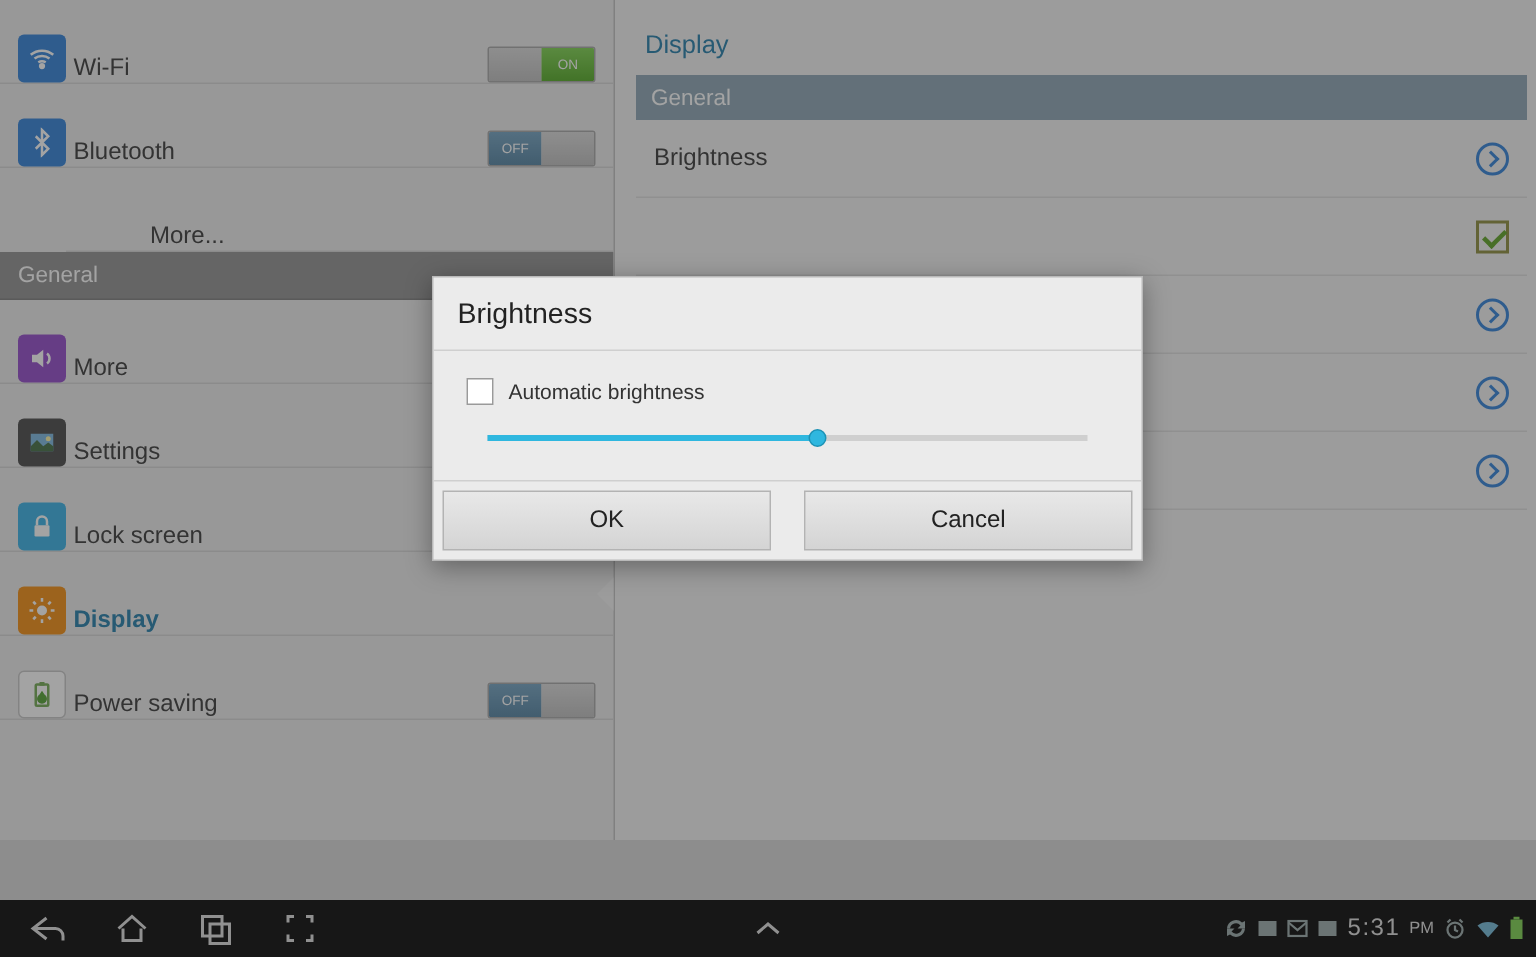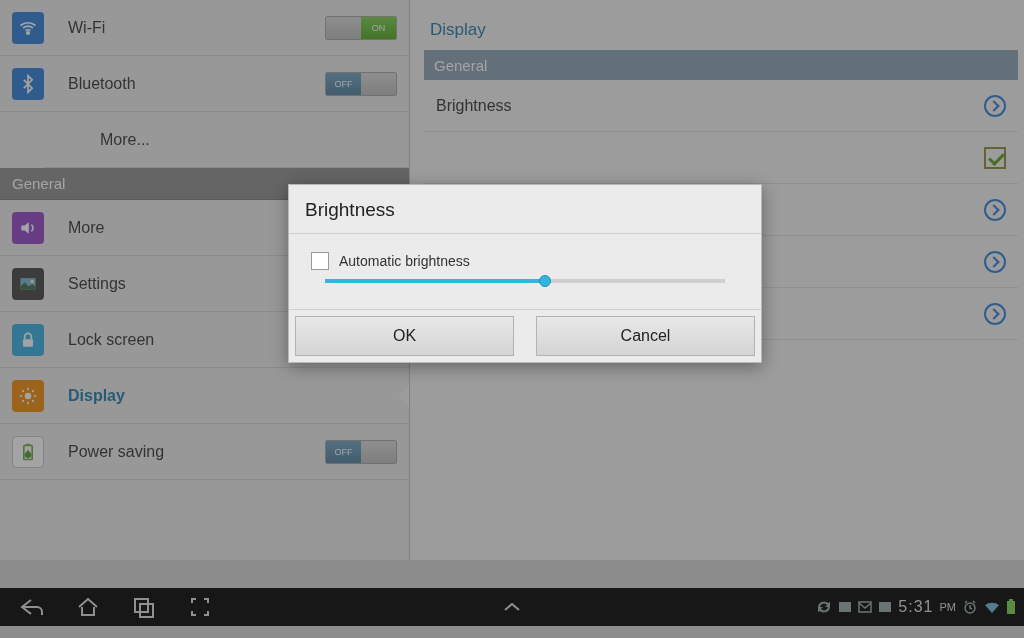--- a/index.html
+++ b/index.html
@@ -14,21 +14,21 @@
   }
   .header .gear {
     width:28px;height:28px;border:3px dashed #6f8aa0;border-radius:50%;
     display:flex;align-items:center;justify-content:center;
   }
   .header .gear-inner{width:12px;height:12px;border:3px solid #5aa6d8;border-radius:50%;}
   
   .content{display:flex;height:560px;}
   .left{width:410px;background:#ececec;border-right:1px solid #bfbfbf;overflow:hidden;}
   .right{flex:1;background:#f2f2f2;padding:14px 6px 0 14px;}
-  .item{display:flex;align-items:center;gap:24px;height:56px;padding:0 12px;border-bottom:1px solid #d3d3d3;font-size:16px;color:#333;}
+  .item{display:flex;align-items:flex-end;gap:5px;height:56px;padding:0 12px;border-bottom:1px solid #d3d3d3;font-size:16px;color:#333;}
   .item.indent{padding-left:56px;margin-left:44px;}
   .section-head{height:32px;display:flex;align-items:center;padding:0 12px;background:#8f8f8f;color:#fff;font-size:15px;border-bottom:1px solid #7a7a7a;}
   .item.selected{position:relative;color:#1e7aa8;font-weight:bold;}
   .item.selected::after{
     content:""; position:absolute; right:-1px; top:50%; transform:translateY(-50%);
     width:0;height:0;border-top:12px solid transparent;border-bottom:12px solid transparent;border-right:12px solid #f2f2f2;
   }
   .ico{width:32px;height:32px;border-radius:4px;display:flex;align-items:center;justify-content:center;color:#fff;}
   .ico svg{width:20px;height:20px;}
   .ico-wifi{background:#2d7fd8;}
@@ -46,34 +46,34 @@
   .toggle .label{font-size:9px;}
   
   .right-title{color:#1e7aa8;font-size:17px;margin:6px 0 10px 6px;}
   .right-section{height:30px;background:#8aa3b2;color:#fff;display:flex;align-items:center;padding:0 10px;font-size:15px;}
   .right-row{height:52px;display:flex;align-items:center;justify-content:space-between;padding:0 12px;border-bottom:1px solid #dcdcdc;font-size:16px;color:#333;}
   .chev{width:22px;height:22px;border:2px solid #2d7fd8;border-radius:50%;display:flex;align-items:center;justify-content:center;}
   .chev::before{content:"";width:6px;height:6px;border-top:2px solid #2d7fd8;border-right:2px solid #2d7fd8;transform:rotate(45deg);margin-left:-2px;}
   .check{width:22px;height:22px;border:2px solid #8a8a3a;position:relative;}
   .check::after{content:"";position:absolute;left:3px;top:4px;width:12px;height:6px;border-left:3px solid #5aa01f;border-bottom:3px solid #5aa01f;transform:rotate(-45deg);}
   
-  .navbar{position:absolute;bottom:12px;left:0;right:0;height:38px;background:#000;display:flex;align-items:center;color:#ddd;}
+  .navbar{position:absolute;bottom:0;left:0;right:0;height:38px;background:#000;display:flex;align-items:center;color:#ddd;}
   .nav-left{display:flex;gap:28px;padding-left:18px;}
   .nav-btn{width:28px;height:28px;display:flex;align-items:center;justify-content:center;}
   .nav-center{position:absolute;left:50%;transform:translateX(-50%);}
   .nav-right{margin-left:auto;display:flex;align-items:center;gap:6px;padding-right:8px;font-size:16px;}
   .nav-right .small{font-size:11px;}
   
   .dialog{
     position:absolute; left:288px; top:184px; width:474px; z-index:10;
     background:#ebebeb;border:1px solid #b9b9b9;box-shadow:0 4px 16px rgba(0,0,0,0.35);
   }
   .dlg-title{padding:14px 16px 12px;font-size:19px;color:#222;border-bottom:1px solid #cfcfcf;}
   .dlg-body{padding:18px 22px 26px;}
-  .cb-row{display:flex;align-items:center;gap:10px;font-size:14px;color:#333;margin-bottom:9px;}
+  .cb-row{display:flex;align-items:center;gap:10px;font-size:14px;color:#333;margin-bottom:20px;}
   .cb{width:18px;height:18px;border:1px solid #9a9a9a;background:#fff;}
   .slider{position:relative;height:4px;background:#cfcfcf;margin:0 14px 0 14px;}
   .slider-fill{position:absolute;left:0;top:0;bottom:0;width:55%;background:#2fb7df;}
   .slider-thumb{position:absolute;left:55%;top:50%;transform:translate(-50%,-50%);width:12px;height:12px;border-radius:50%;background:#2fb7df;border:1px solid #1c92b5;}
   .dlg-buttons{display:flex;gap:22px;padding:6px;border-top:1px solid #cfcfcf;}
   .dlg-btn{flex:1;height:40px;background:linear-gradient(#e8e8e8,#d4d4d4);border:1px solid #b3b3b3;font-size:16px;color:#222;cursor:pointer;}
 </style>
 </head>
 <body>
 

